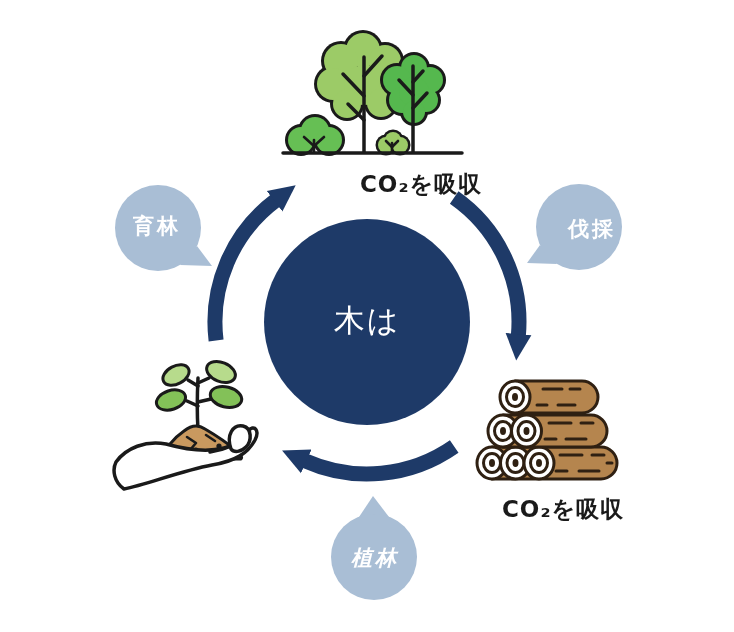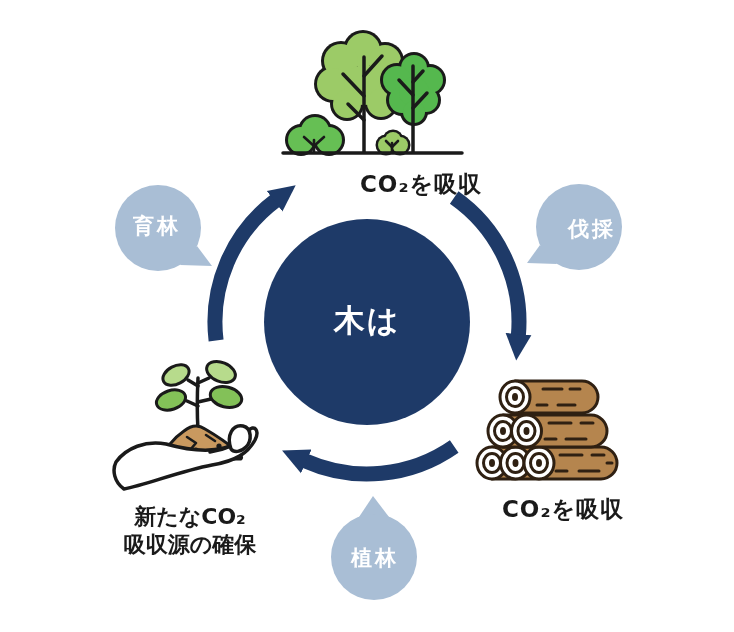--- a/index.html
+++ b/index.html
@@ -31,21 +31,21 @@
     font-weight:bold;color:var(--text);white-space:nowrap;
   }
   .label--node{font-size:23px;letter-spacing:1px;}
   .label--twoline{font-size:22px;line-height:1.26;}
   .bubble-label{
     position:absolute;transform:translate(-50%,-50%);
     color:#fff;font-weight:bold;font-size:21px;letter-spacing:3px;white-space:nowrap;
   }
   .center-label{
     position:absolute;left:367px;top:321px;transform:translate(-50%,-50%);
-    color:#fff;font-weight:bold;font-size:31px;line-height:1.28;letter-spacing:2px;
+    color:#fff;font-weight:normal;font-size:31px;line-height:1.28;letter-spacing:2px;
     text-align:center;white-space:nowrap;
   }
 </style>
 </head>
 <body>
 
 <div class="canvas">
 
   <svg class="gfx" width="734" height="632" viewBox="0 0 734 632">
     <defs>
@@ -216,22 +216,18 @@
   </svg>
 
   <div class="center-label">
     <div>木は</div>
   </div>
 
   <div class="label label--node" style="left:375px;top:184px;margin-left:46px;">CO₂を吸収</div>
 
   <div class="label label--node" style="left:563px;top:509px;">CO₂を吸収</div>
 
-  <div class="label label--twoline" style="left:190px;top:531px;">
-    <div>新たなCO₂</div>
-    <div>吸収源の確保</div>
-  </div>
 
   <div class="bubble-label" style="left:157px;top:226px;">育林</div>
   <div class="bubble-label" style="left:580px;top:229px;margin-left:12px;">伐採</div>
-  <div class="bubble-label" style="left:375px;top:558px;">植林</div>
+  <div class="bubble-label" style="left:375px;top:558px;font-style:italic;">植林</div>
 
 </div>
 
 </body></html>

